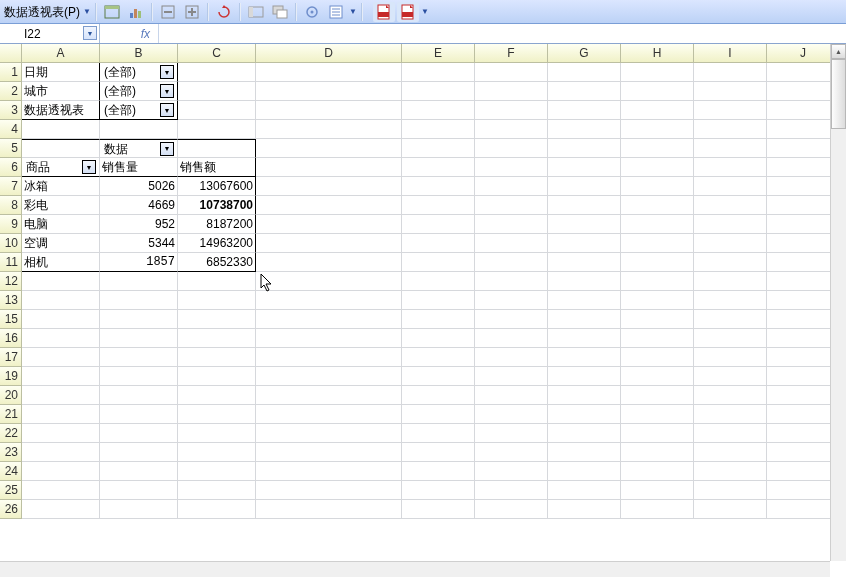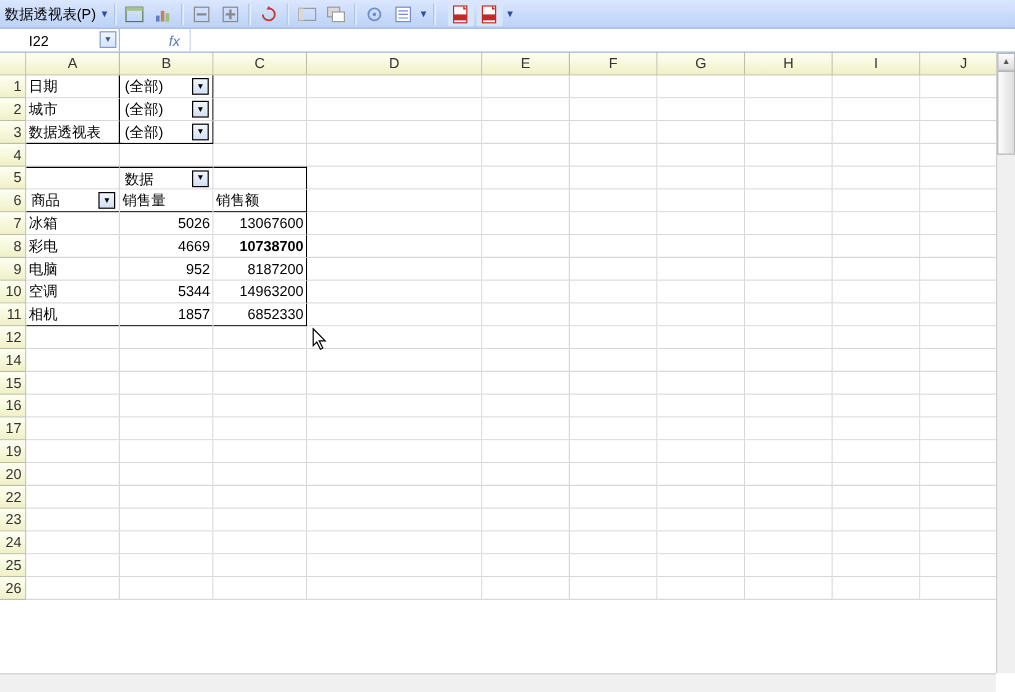--- a/index.html
+++ b/index.html
@@ -318,21 +318,21 @@
         <div class="cell colE"></div>
         <div class="cell colF"></div>
         <div class="cell colG"></div>
         <div class="cell colH"></div>
         <div class="cell colI"></div>
         <div class="cell colJ"></div>
       </div>
       <div class="row">
         <div class="rowhdr">11</div>
         <div class="cell colA l" style="border-bottom: 1px solid rgb(0, 0, 0);">相机</div>
-        <div class="cell colB r" style="border-bottom: 1px solid rgb(0, 0, 0);">1857</div>
+        <div class="cell colB r" style="border-bottom: 1px solid rgb(0, 0, 0); font-family: Liberation Mono, monospace;">1857</div>
         <div class="cell colC r" style="border-right: 1px solid rgb(0, 0, 0); border-bottom: 1px solid rgb(0, 0, 0);">6852330</div>
         <div class="cell colD"></div>
         <div class="cell colE"></div>
         <div class="cell colF"></div>
         <div class="cell colG"></div>
         <div class="cell colH"></div>
         <div class="cell colI"></div>
         <div class="cell colJ"></div>
       </div>
       <div class="row">
@@ -342,21 +342,21 @@
         <div class="cell colC"></div>
         <div class="cell colD"></div>
         <div class="cell colE"></div>
         <div class="cell colF"></div>
         <div class="cell colG"></div>
         <div class="cell colH"></div>
         <div class="cell colI"></div>
         <div class="cell colJ"></div>
       </div>
       <div class="row">
-        <div class="rowhdr">14</div>
+        <div class="rowhdr">13</div>
         <div class="cell colA"></div>
         <div class="cell colB"></div>
         <div class="cell colC"></div>
         <div class="cell colD"></div>
         <div class="cell colE"></div>
         <div class="cell colF"></div>
         <div class="cell colG"></div>
         <div class="cell colH"></div>
         <div class="cell colI"></div>
         <div class="cell colJ"></div>
@@ -408,20 +408,33 @@
         <div class="cell colD"></div>
         <div class="cell colE"></div>
         <div class="cell colF"></div>
         <div class="cell colG"></div>
         <div class="cell colH"></div>
         <div class="cell colI"></div>
         <div class="cell colJ"></div>
       </div>
       <div class="row">
         <div class="rowhdr">20</div>
+        <div class="cell colA"></div>
+        <div class="cell colB"></div>
+        <div class="cell colC"></div>
+        <div class="cell colD"></div>
+        <div class="cell colE"></div>
+        <div class="cell colF"></div>
+        <div class="cell colG"></div>
+        <div class="cell colH"></div>
+        <div class="cell colI"></div>
+        <div class="cell colJ"></div>
+      </div>
+      <div class="row">
+        <div class="rowhdr">21</div>
         <div class="cell colA"></div>
         <div class="cell colB"></div>
         <div class="cell colC"></div>
         <div class="cell colD"></div>
         <div class="cell colE"></div>
         <div class="cell colF"></div>
         <div class="cell colG"></div>
         <div class="cell colH"></div>
         <div class="cell colI"></div>
         <div class="cell colJ"></div>

